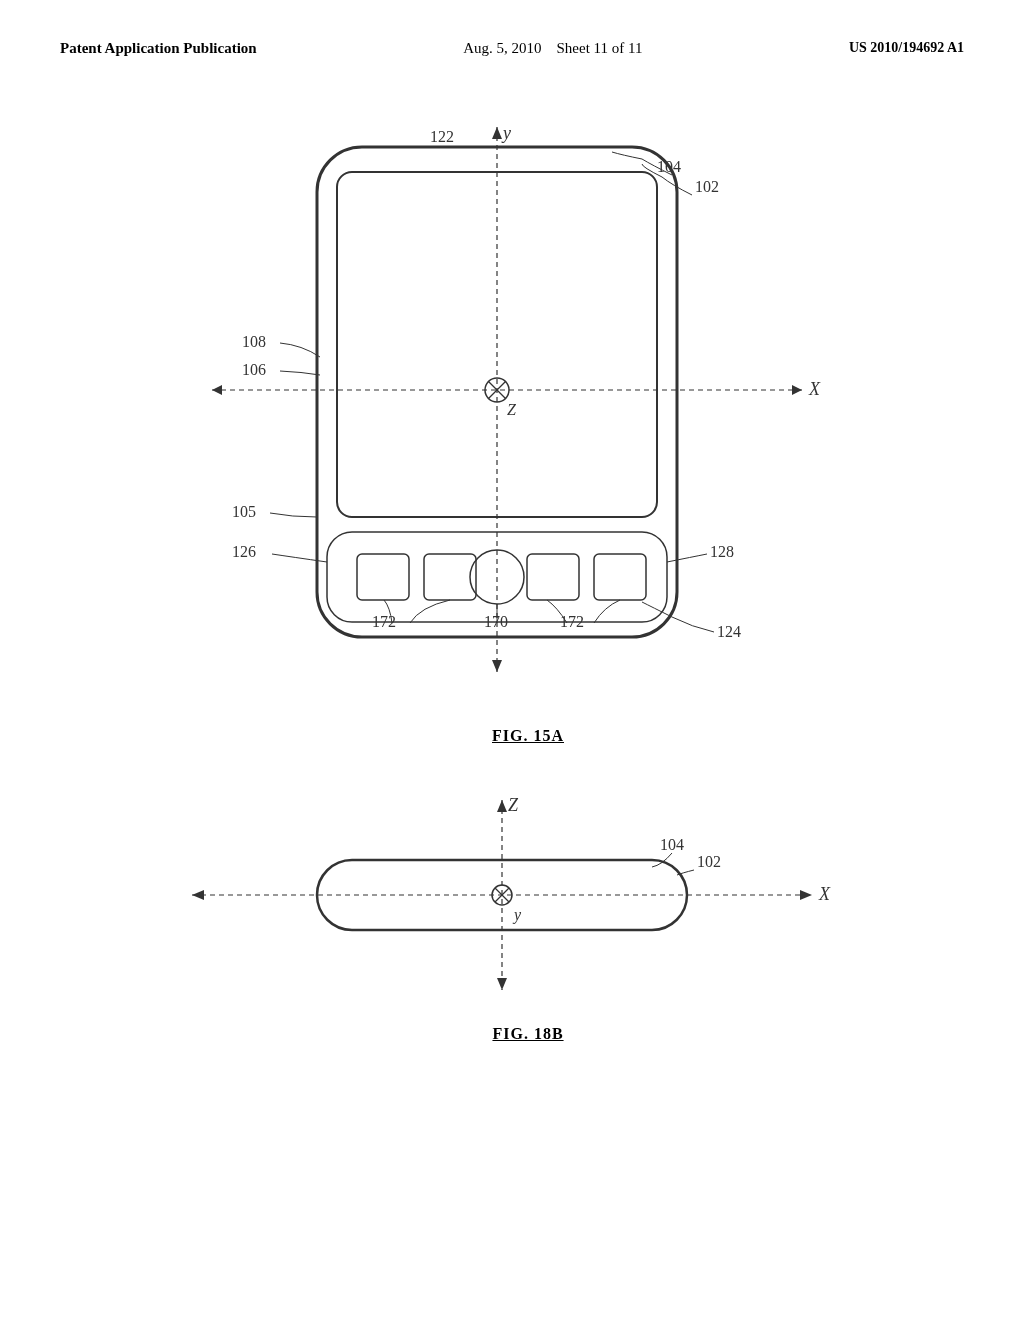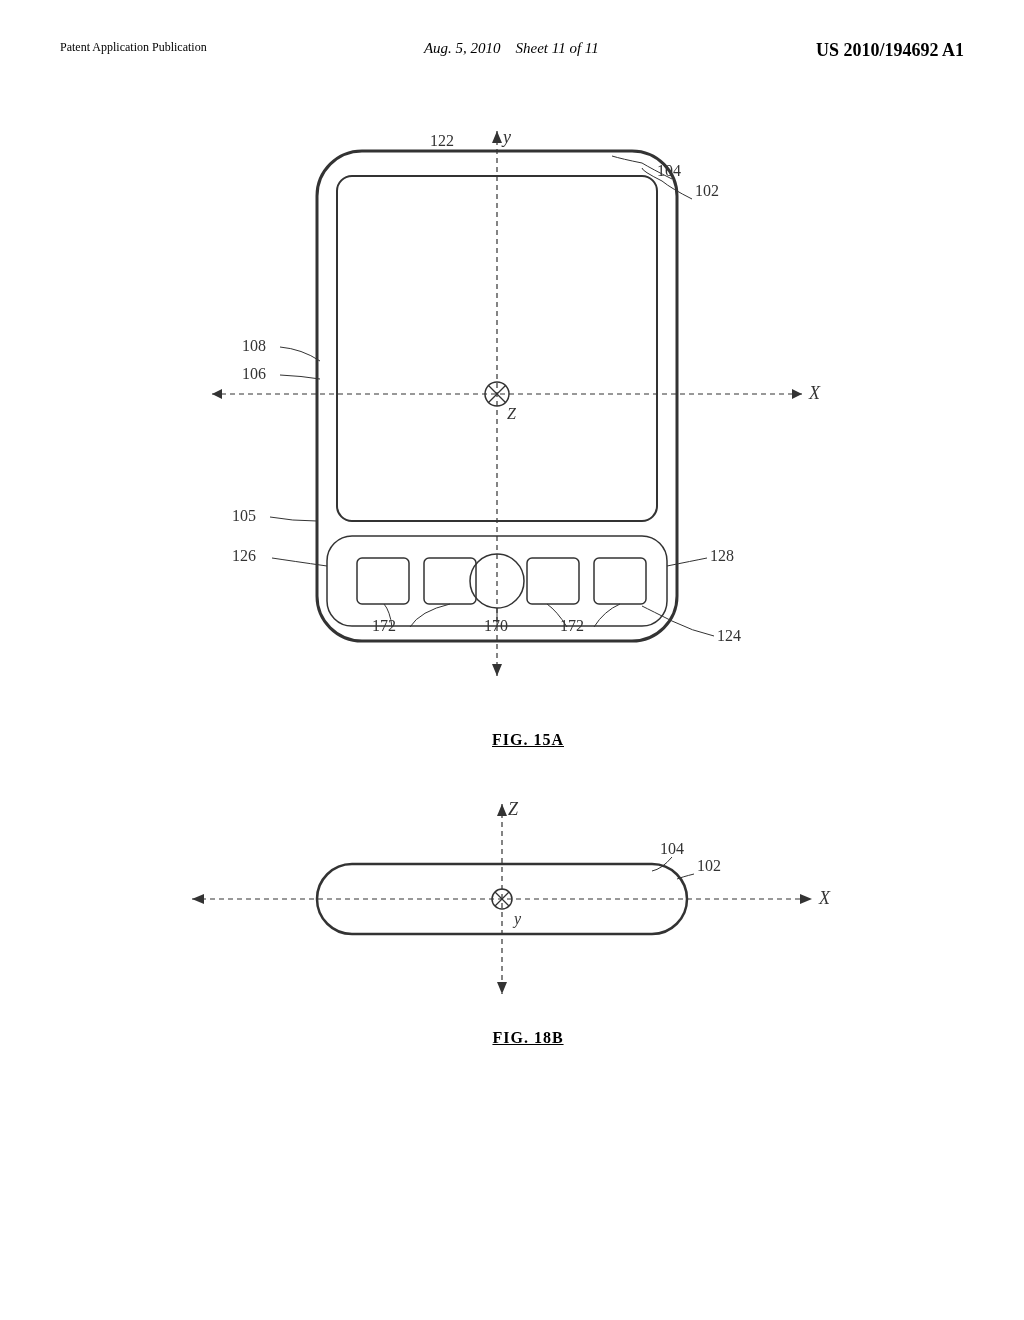--- a/index.html
+++ b/index.html
@@ -14,32 +14,31 @@
 
     .page-header {
       display: flex;
       justify-content: space-between;
       align-items: flex-start;
       padding: 40px 60px 0 60px;
       font-size: 15px;
     }
 
     .header-left {
-      font-weight: normal;
-      font-size: 12px;
+      font-weight: bold;
+      font-size: 15px;
     }
 
     .header-center {
       text-align: center;
       font-size: 15px;
-      font-style: italic;
     }
 
     .header-right {
-      font-size: 18px;
+      font-size: 14px;
       font-weight: bold;
     }
 
     .main-content {
       display: flex;
       flex-direction: column;
       align-items: center;
       padding-top: 60px;
     }
 

